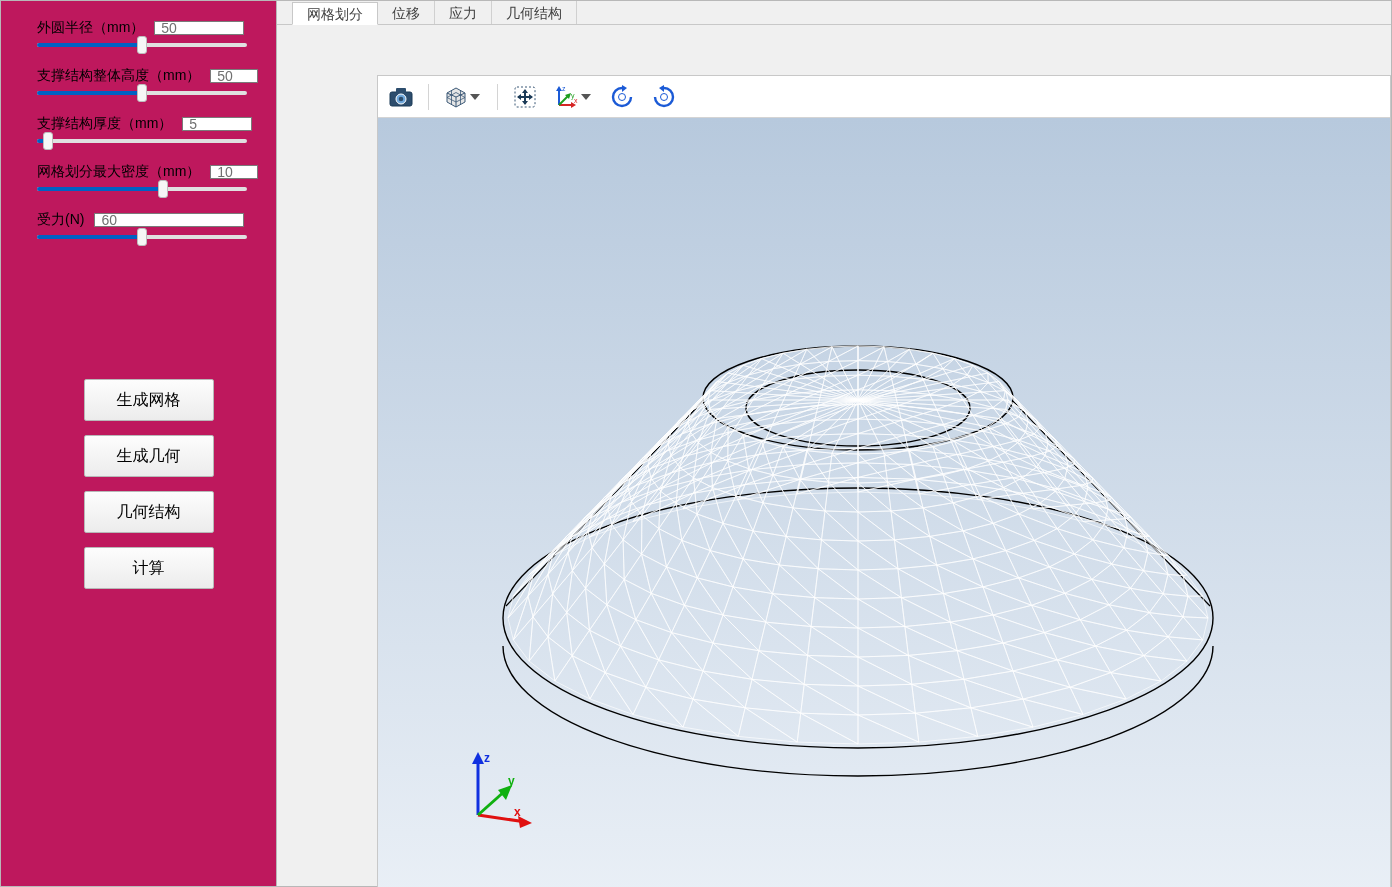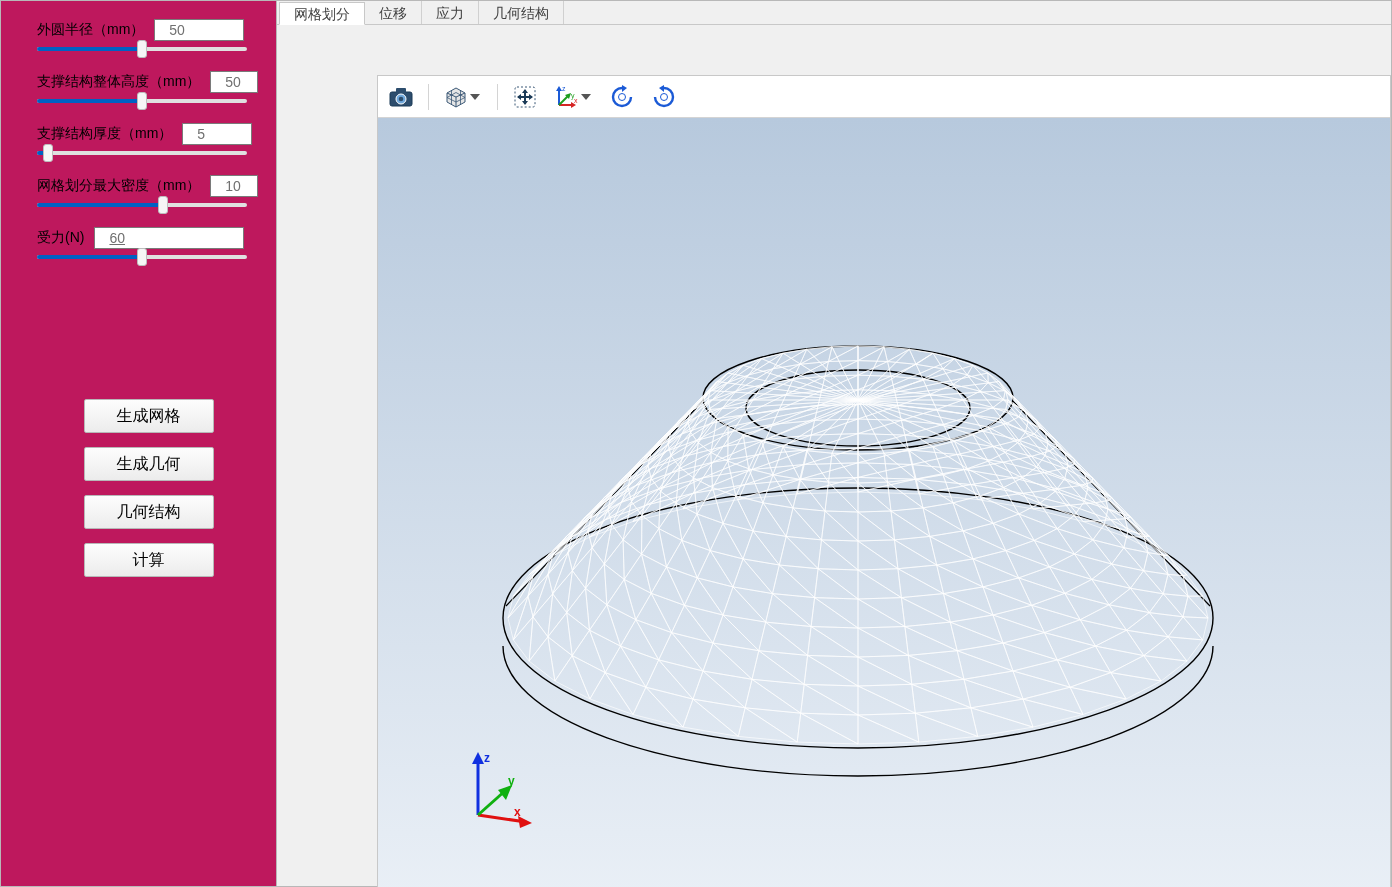--- a/index.html
+++ b/index.html
@@ -17,21 +17,21 @@
       border-right: 1px solid #b8b8b8;
       padding: 18px 16px 18px 36px;
       display: flex; flex-direction: column;
       font-size: 14px;
     }
     .param { margin-bottom: 20px; width: 210px; }
     .param-row { display: flex; align-items: center; gap: 10px; margin-bottom: 4px; }
     .param-label { color: #000; white-space: nowrap; }
     .param-input {
       border: 1px solid #7a7a7a;
-      height: 22px; padding: 0 14px; font-size: 14px; color: #707070;
+      height: 14px; padding: 0 6px; font-size: 14px; color: #707070;
       flex: 1 1 auto; min-width: 40px;
     }
     .param-input.narrow { width: 48px; flex: 0 0 auto; }
     .param-input.medium { width: 90px; flex: 0 0 auto; }
     .param-input.wide   { width: 150px; flex: 0 0 auto; text-decoration: underline; }
     .slider-track {
       position: relative;
       height: 4px; background: #e0e0e0; border-radius: 2px;
       margin-top: 6px;
     }
@@ -39,33 +39,33 @@
       position: absolute; left: 0; top: 0; height: 100%;
       background: #0061c3; border-radius: 2px;
     }
     .slider-thumb {
       position: absolute; top: 50%; transform: translate(-50%,-50%);
       width: 10px; height: 18px; border-radius: 3px;
       background: #f6f6f6; border: 1px solid #bdbdbd;
     }
     .btn-col { margin-top: 120px; display: flex; flex-direction: column; gap: 14px; align-items: center; }
     .btn {
-      width: 130px; height: 34px;
+      width: 130px; height: 42px;
       background: linear-gradient(#fdfdfd,#ececec);
       border: 1px solid #b8b8b8; border-radius: 2px;
       font-size: 16px; color: #000;
       display: flex; align-items: center; justify-content: center;
       cursor: pointer; user-select: none;
     }
     
     .main { flex: 1; display: flex; flex-direction: column; background: #f0f0f0; }
     .tabs {
       height: 26px; display: flex; align-items: flex-end;
       background: #f0f0f0; border-bottom: 1px solid #c8c8c8;
-      padding-left: 2px; gap: 0; font-size: 14px;
+      padding-left: 15px; gap: 0; font-size: 14px;
     }
     .tab {
       height: 23px; padding: 2px 14px 0 14px;
       border-right: 1px solid #d0d0d0;
       color: #404040; cursor: pointer; user-select: none;
       display: flex; align-items: center;
     }
     .tab.active { background: #ffffff; border: 1px solid #c8c8c8; border-bottom: 1px solid #fff; margin-bottom: -1px; }
     .view-wrap { flex: 1; padding: 50px 0 0 100px; }
     .view-panel {

